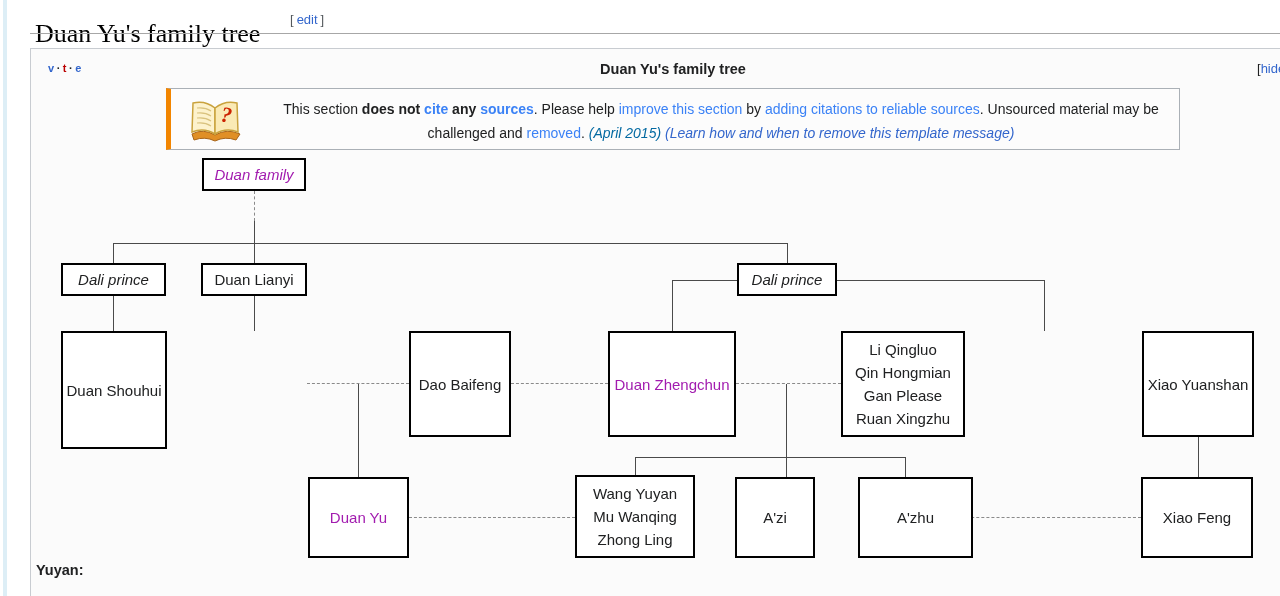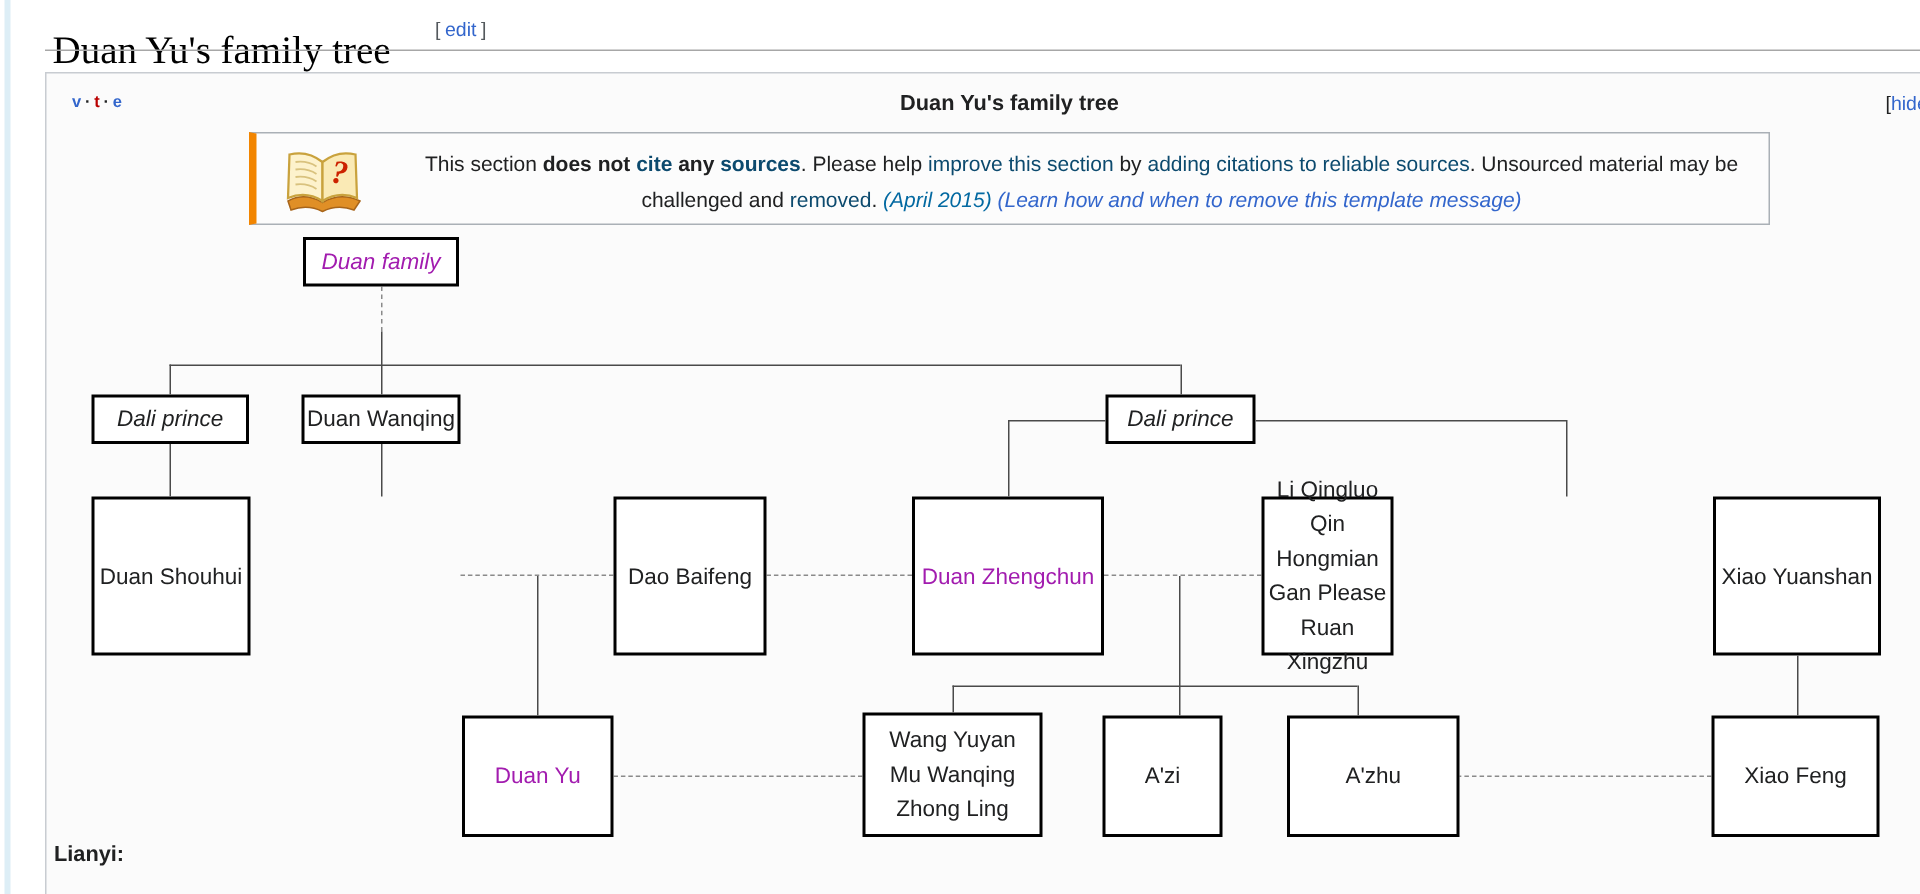--- a/index.html
+++ b/index.html
@@ -26,21 +26,21 @@
   .hide-link{position:absolute;left:1257px;top:61px;font-size:13px;white-space:nowrap;}
   .hide-link .bracket{color:#202122;}
   .hide-link a{color:#3366cc;text-decoration:none;}
   
   .banner{position:absolute;left:166px;top:88px;width:1014px;height:62px;background:#fcfcfc;
           border:1px solid #aab0b6;border-left:5px solid #f28500;box-sizing:border-box;}
   .banner-icon{position:absolute;left:14px;top:7px;}
   .banner-text{position:absolute;left:100px;top:8px;width:900px;text-align:center;
                font-size:14px;line-height:24px;color:#202122;}
   .banner-text .b{font-weight:bold;}
-  .banner-text a{color:#0c4a6e;text-decoration:none;}
+  .banner-text a{color:#3b82f6;text-decoration:none;}
   .banner-text .i{font-style:italic;color:#0369a1;}
   .banner-text .il{font-style:italic;color:#3366cc;}
   
   .node{position:absolute;background:#fff;border:2px solid #000;box-sizing:border-box;
         display:flex;flex-direction:column;align-items:center;justify-content:center;
         text-align:center;font-size:15px;color:#202122;line-height:23px;}
   .node.it{font-style:italic;}
   .node.lk{color:#a21caf;}
   
   .hl{position:absolute;height:1px;background:#4a4a4a;}
@@ -107,36 +107,36 @@
   <div class="hd" style="left:951px;top:517px;width:190px;"></div>
   <div class="vl" style="left:1198px;top:437px;height:40px;"></div>
 
   <div class="node it lk" style="left:202px;top:158px;width:104px;height:33px;">
       <span>Duan family</span>
     </div>
   <div class="node it" style="left:61px;top:263px;width:105px;height:33px;">
       <span>Dali prince</span>
     </div>
   <div class="node" style="left:201px;top:263px;width:106px;height:33px;">
-      <span>Duan Wanqing</span>
+      <span>Duan Lianyi</span>
     </div>
   <div class="node it" style="left:737px;top:263px;width:100px;height:33px;">
       <span>Dali prince</span>
     </div>
 
-  <div class="node" style="left:61px;top:331px;width:106px;height:106px;">
+  <div class="node" style="left:61px;top:331px;width:106px;height:118px;">
       <span>Duan Shouhui</span>
     </div>
   <div class="node" style="left:409px;top:331px;width:102px;height:106px;">
       <span>Dao Baifeng</span>
     </div>
   <div class="node lk" style="left:608px;top:331px;width:128px;height:106px;">
       <span>Duan Zhengchun</span>
     </div>
-  <div class="node" style="left:841px;top:331px;width:88px;height:106px;">
+  <div class="node" style="left:841px;top:331px;width:124px;height:106px;">
     <span>Li Qingluo</span>
     <span>Qin Hongmian</span>
     <span>Gan Please</span>
     <span>Ruan Xingzhu</span>
   </div>
   <div class="node" style="left:1142px;top:331px;width:112px;height:106px;">
       <span>Xiao Yuanshan</span>
     </div>
 
   <div class="node lk" style="left:308px;top:477px;width:101px;height:81px;">
@@ -150,14 +150,14 @@
   <div class="node" style="left:735px;top:477px;width:80px;height:81px;">
       <span>A'zi</span>
     </div>
   <div class="node" style="left:858px;top:477px;width:115px;height:81px;">
       <span>A'zhu</span>
     </div>
   <div class="node" style="left:1141px;top:477px;width:112px;height:81px;">
       <span>Xiao Feng</span>
     </div>
 
-  <div class="notes">Lianyi:</div>
+  <div class="notes">Yuyan:</div>
 </div>
 
 </body></html>

